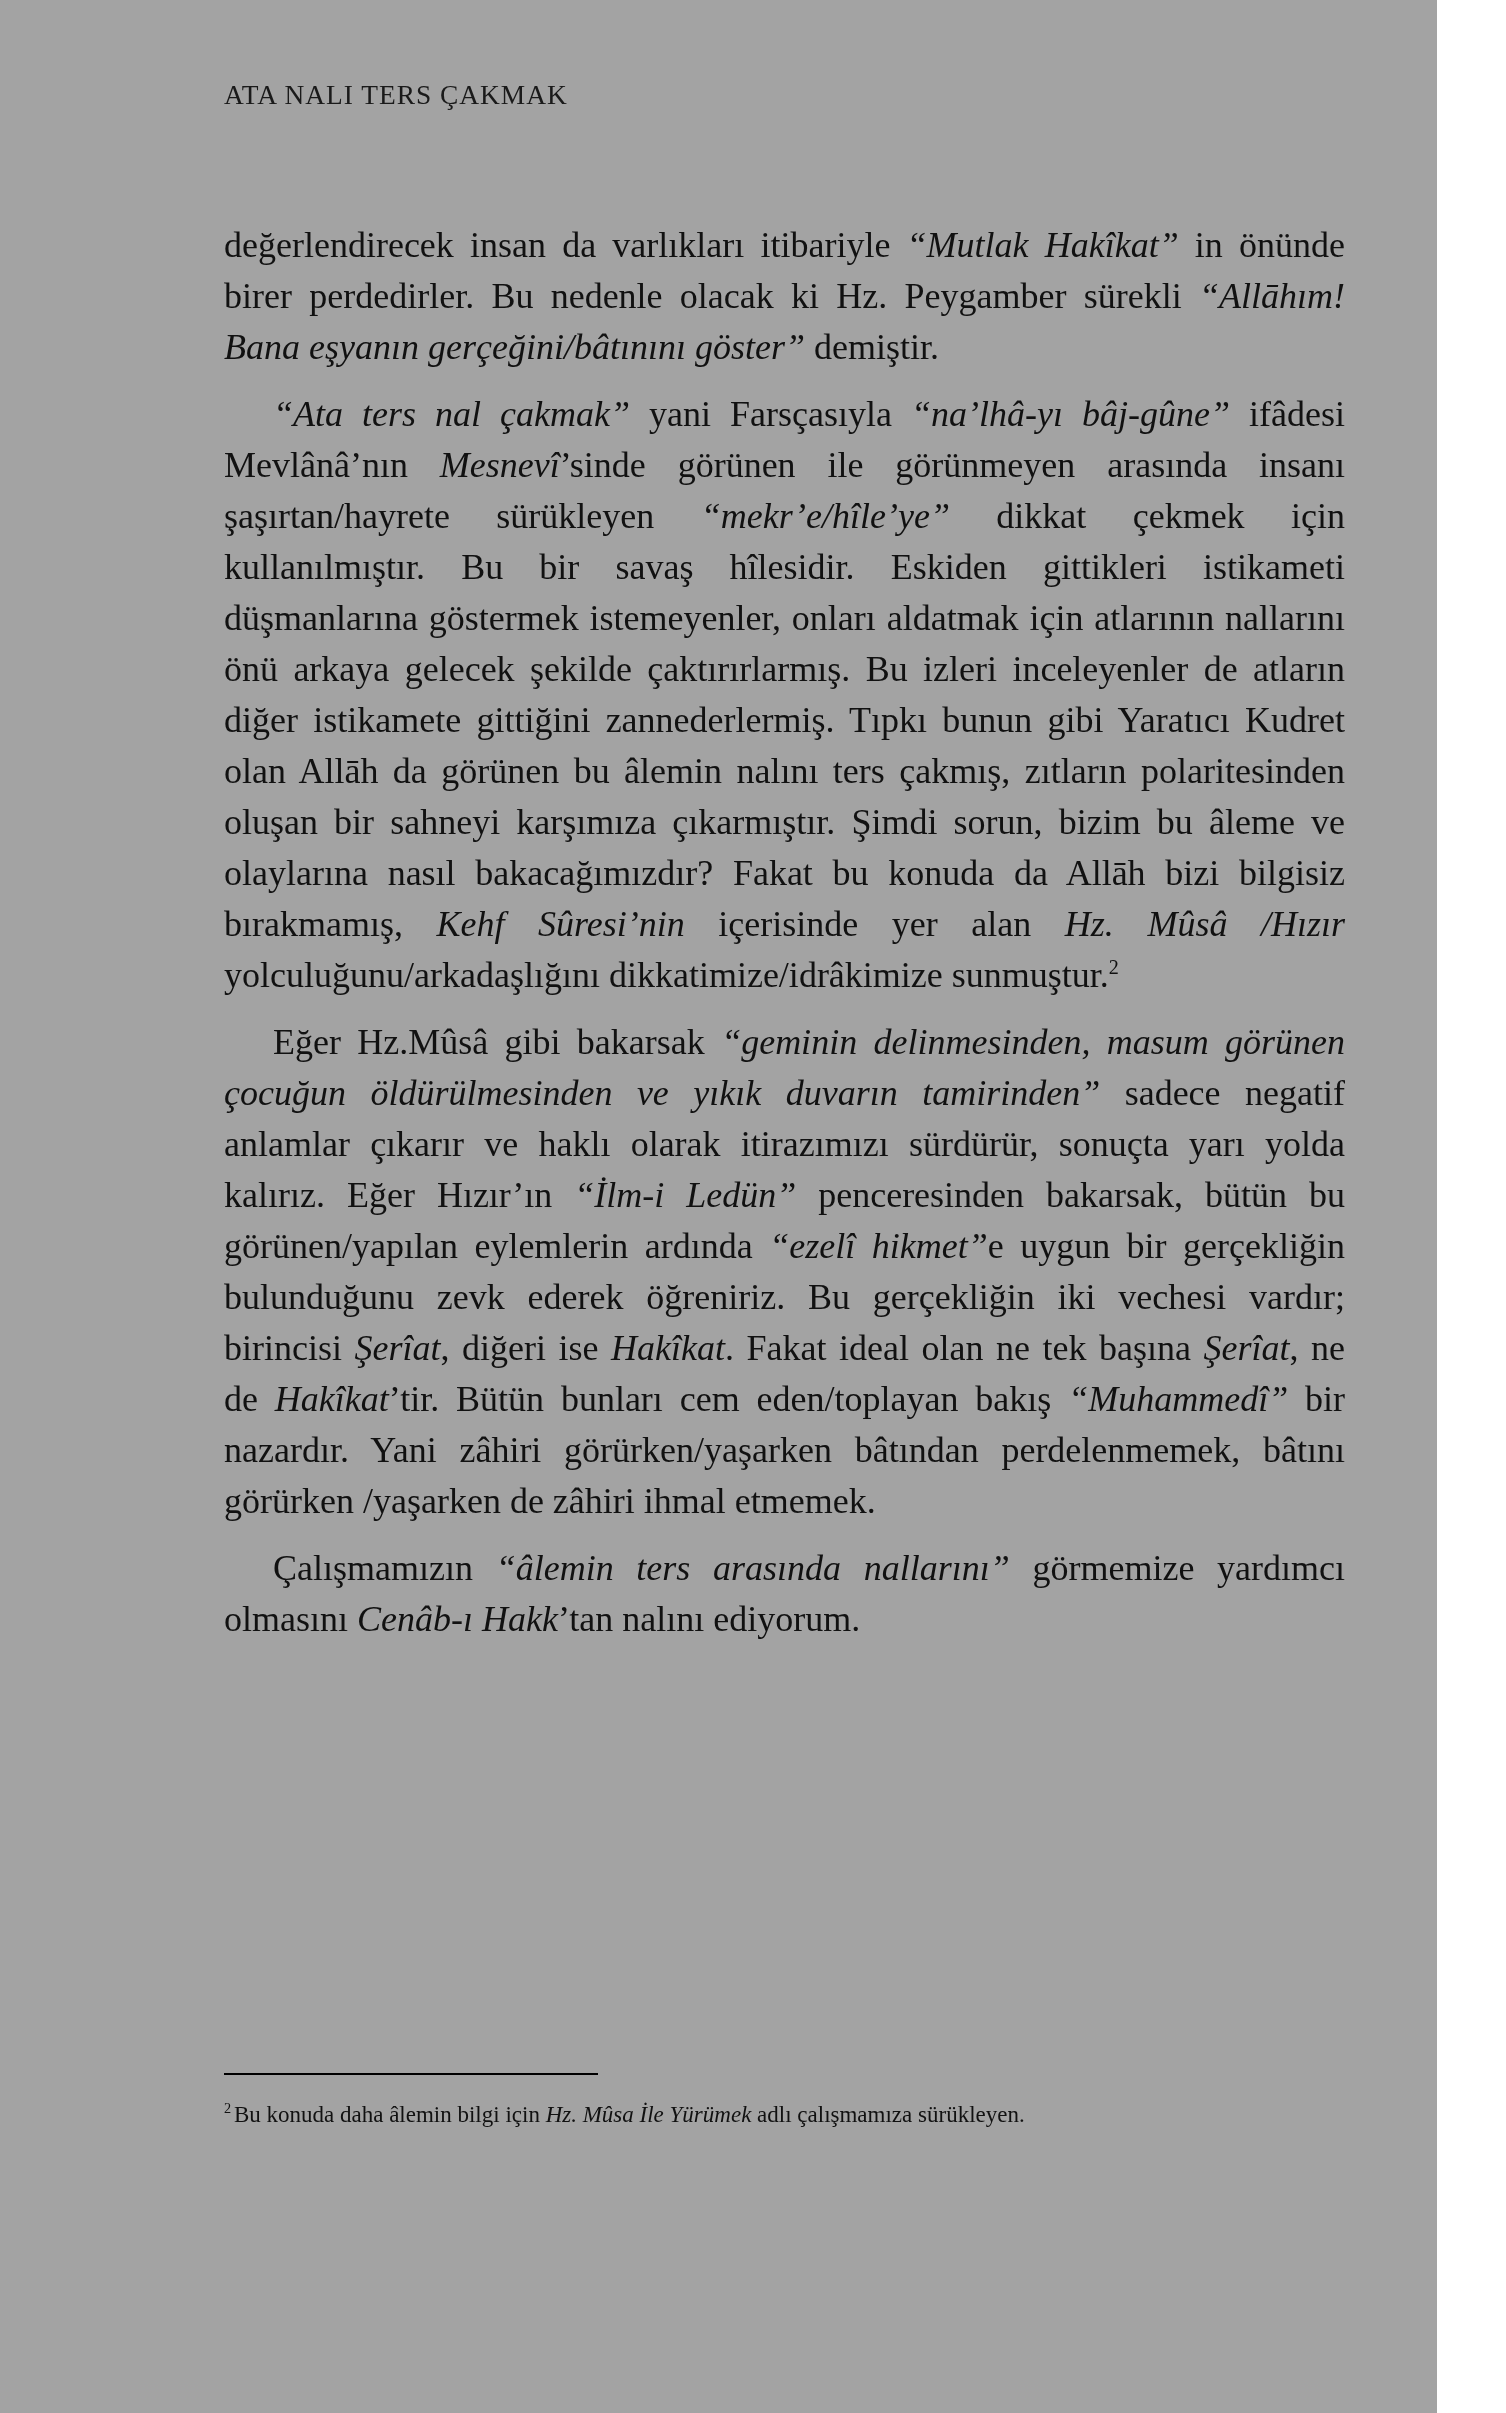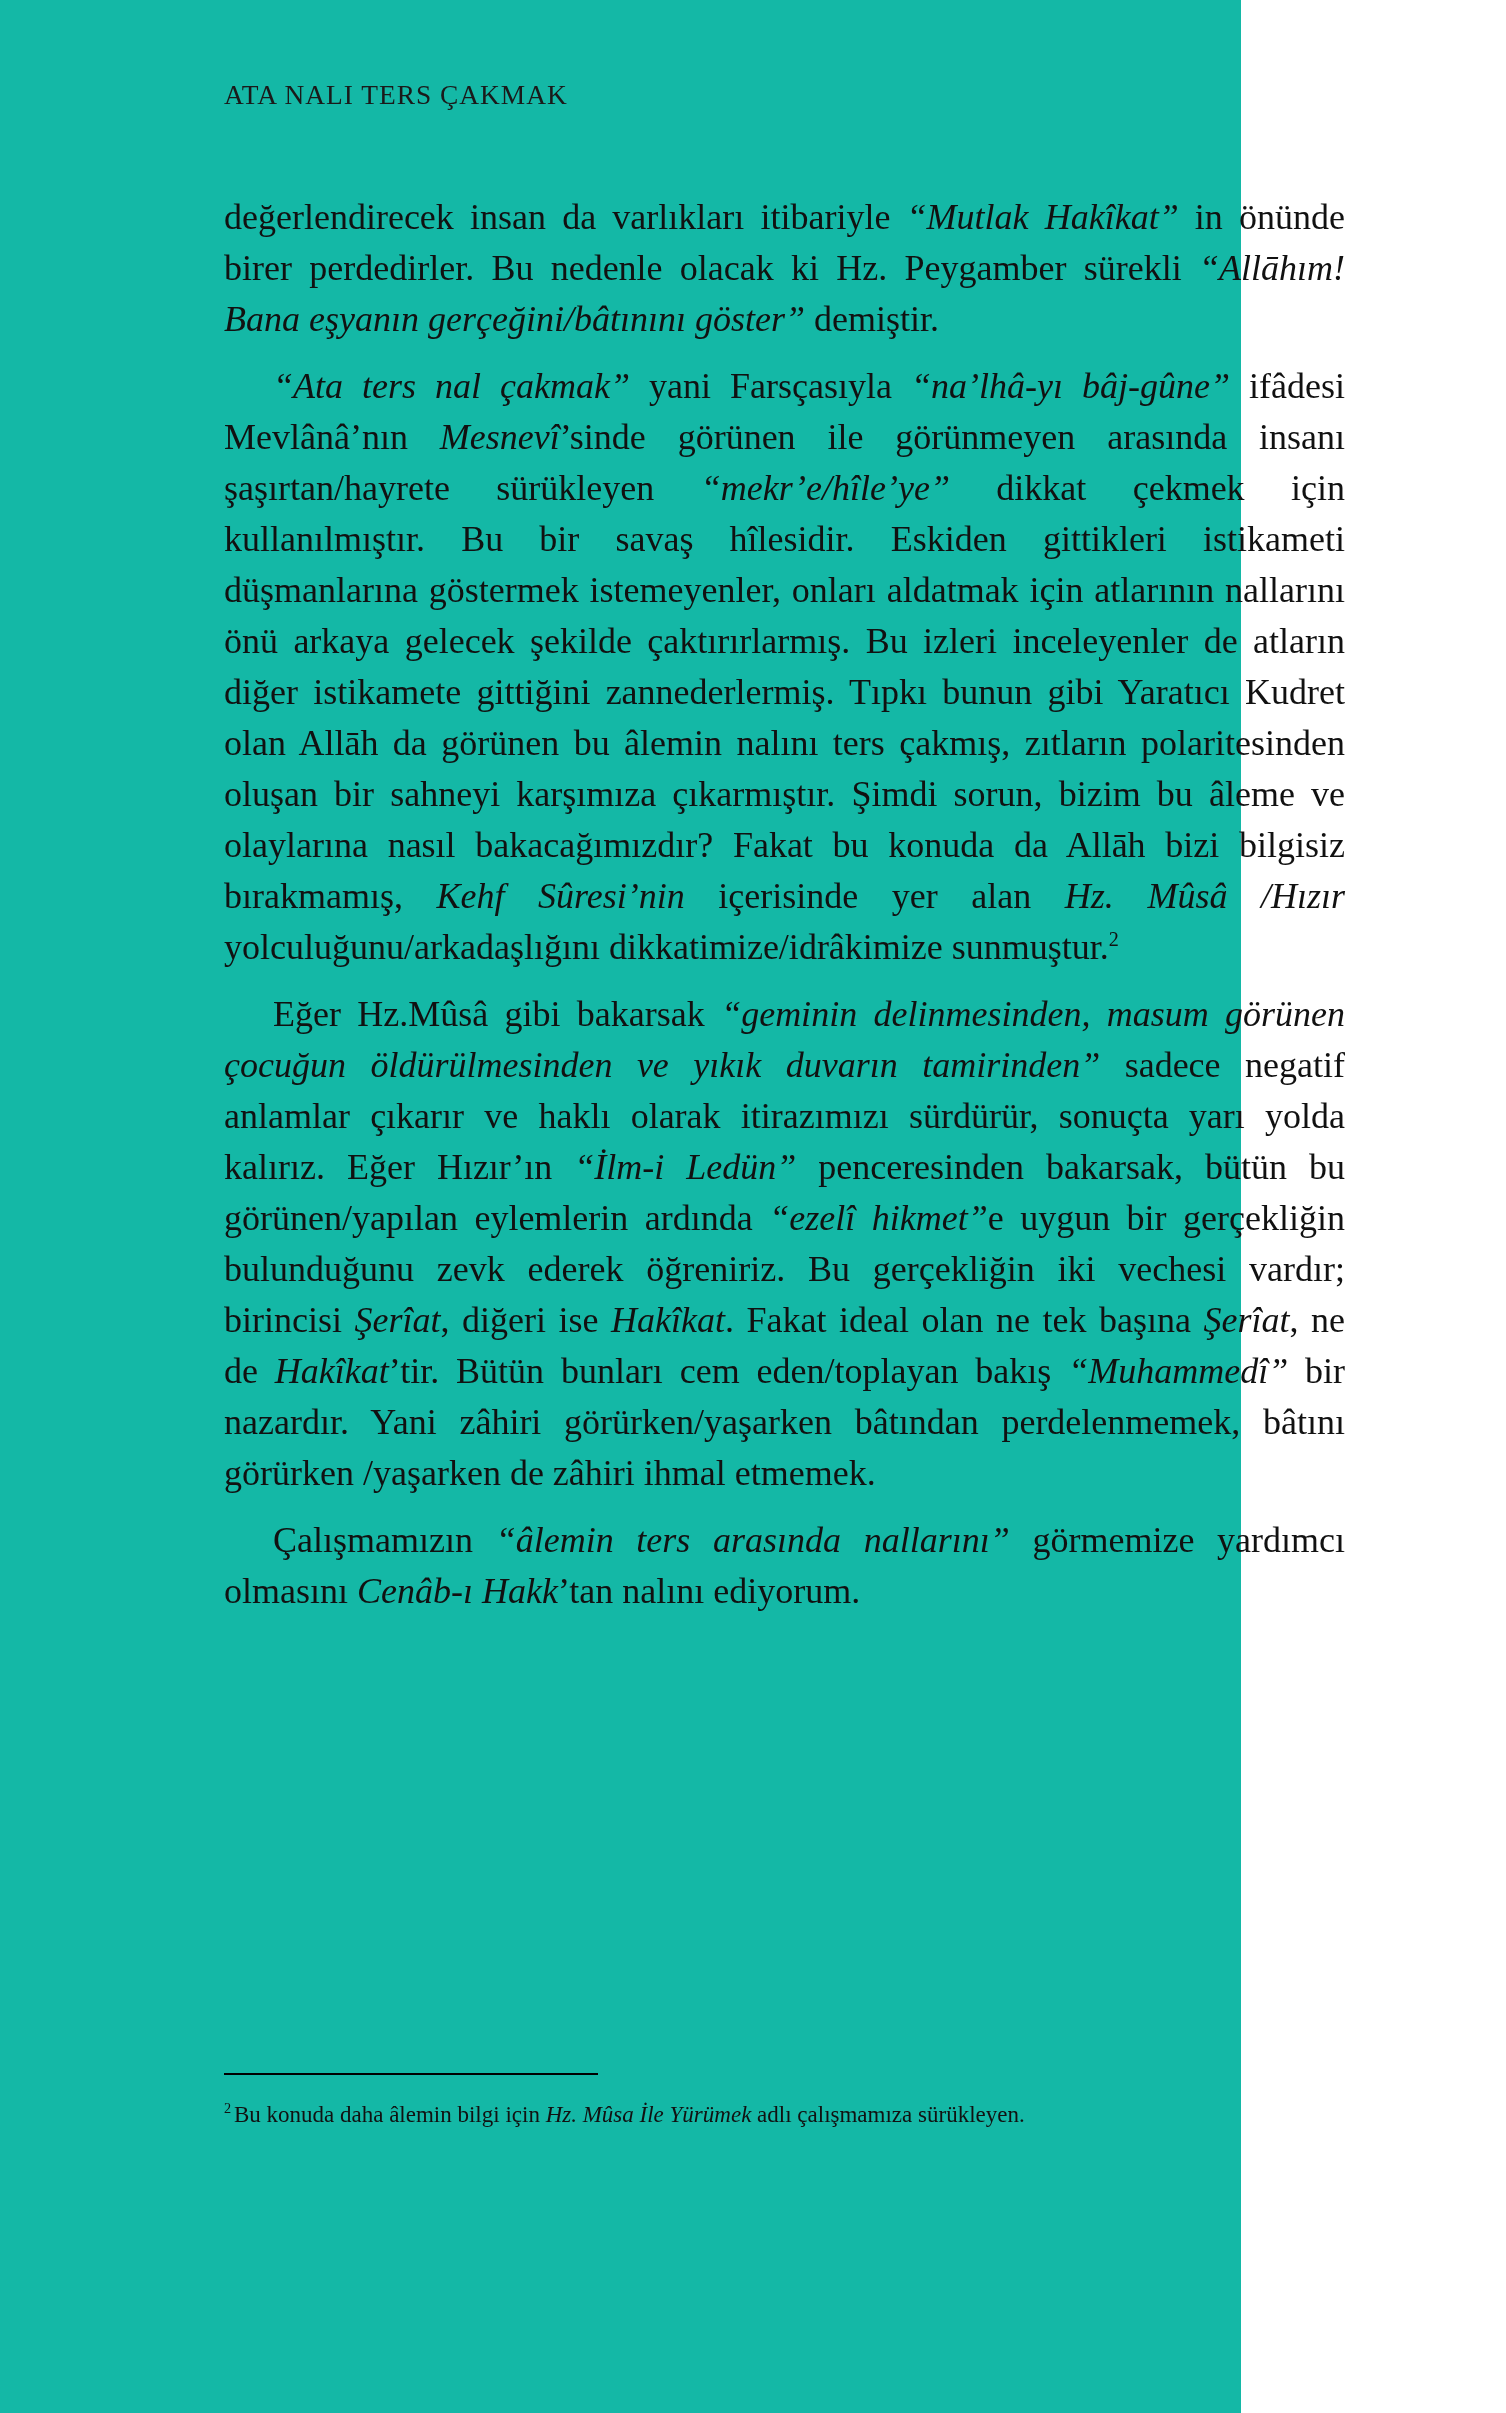--- a/index.html
+++ b/index.html
@@ -12,43 +12,43 @@
     height: 2413px;
     font-family: "Liberation Serif", "DejaVu Serif", serif;
     color: #000000;
     position: relative;
     overflow: hidden;
   }
 
   .page {
     position: absolute;
     left: 0; top: 0;
-    width: 1241px;
+    width: 1437px;
     height: 2413px;
-    background: #14b8a6;
+    background: #a3a3a3;
   }
 
   
   .running-head {
     position: absolute;
     left: 224px;
     top: 79px;
     width: 1121px;
     font-size: 27.4px;
     letter-spacing: 1px;
     line-height: 1.2;
     color: #1a1a1a;
     font-family: "Liberation Serif", "DejaVu Serif", serif;
   }
 
   
   .textblock {
     position: absolute;
     left: 224px;
-    top: 192px;
+    top: 220px;
     width: 1121px;
   }
 
   .para {
     margin: 0;
     text-align: justify;
     text-justify: inter-word;
     font-size: 36px;
     line-height: 51px;
     color: #111111;

